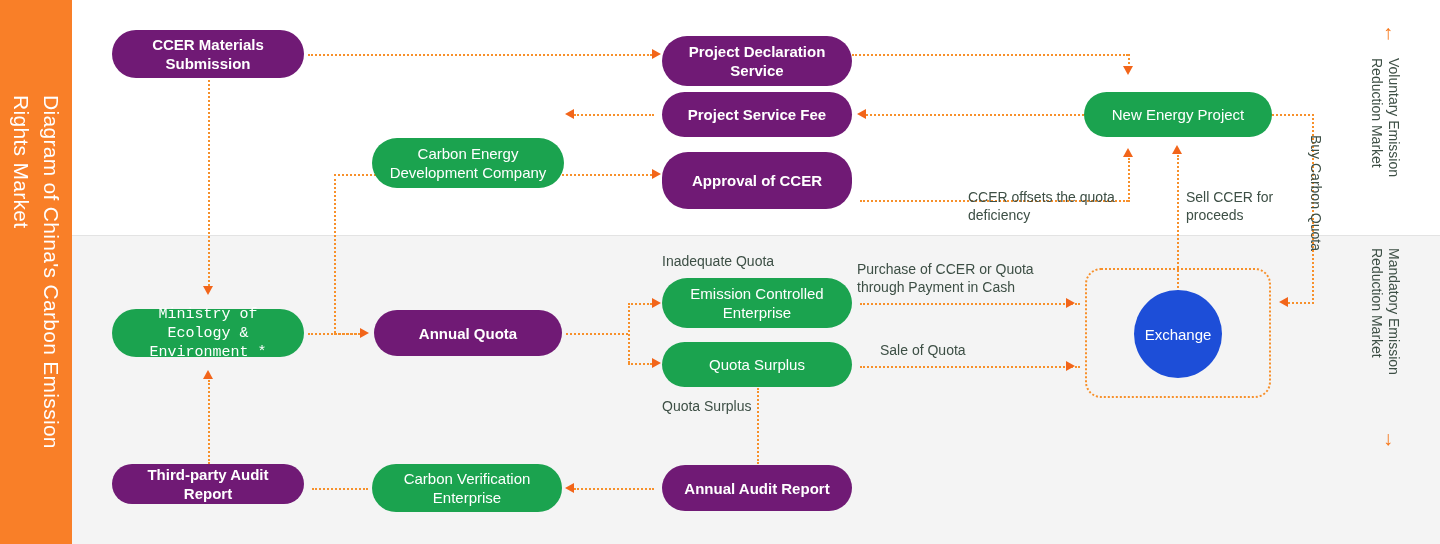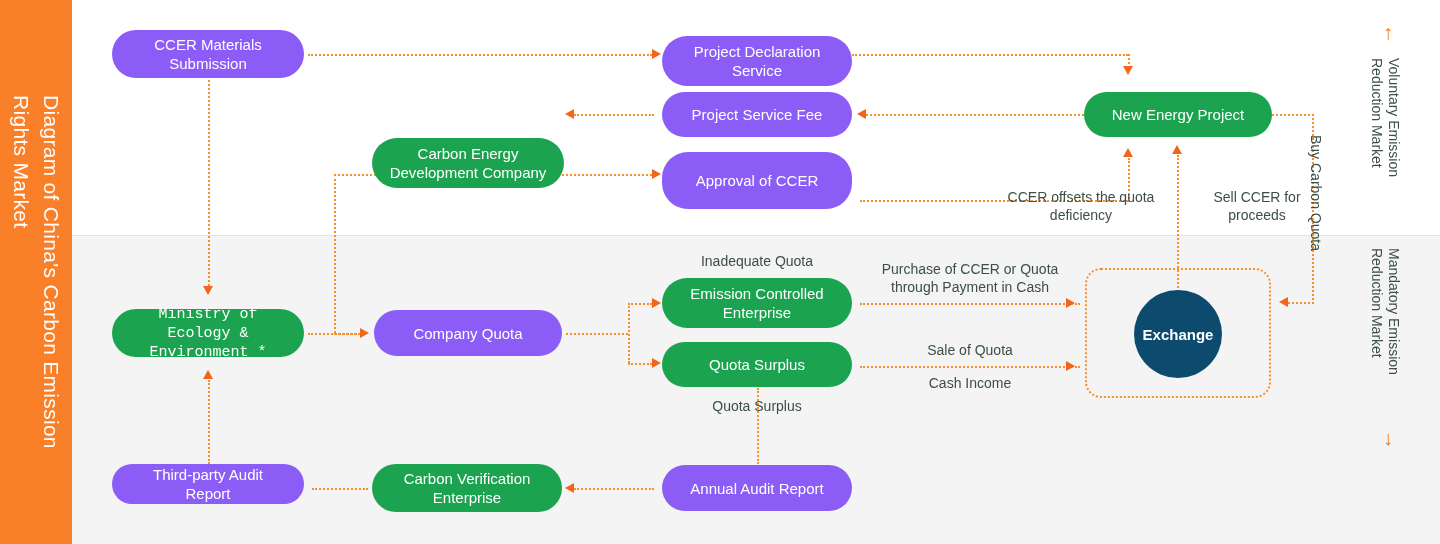--- a/index.html
+++ b/index.html
@@ -40,40 +40,39 @@
   }
   .sidearrow{position:absolute;color:#F7781B;font-size:20px;line-height:20px;}
 
   
   .node{
     position:absolute;border-radius:26px;
     display:flex;align-items:center;justify-content:center;text-align:center;
     color:#ffffff;font-size:15px;line-height:19px;
     white-space:pre-line;padding:0 10px;box-sizing:border-box;
   }
-  .node.orange{background:#8b5cf6;}
+  .node.orange{background:#701a75;font-weight:bold;}
   .node.green{background:#1BA34F;}
 
   .circle{
     position:absolute;border-radius:50%;
-    background:#0c4a6e;color:#fff;
+    background:#1d4ed8;color:#fff;
     display:flex;align-items:center;justify-content:center;
     font-size:15px;
-    font-weight:bold;
   }
   .dashbox{
     position:absolute;
     border:2px dotted #F7902B;border-radius:16px;
     box-sizing:border-box;background:transparent;
   }
 
   
   .cap{
     position:absolute;color:#3d4f45;font-size:14px;line-height:18px;
-    white-space:pre-line;text-align:center;
+    white-space:pre-line;text-align:left;
   }
 
   
   .h{position:absolute;height:0;border-top:2px dotted #F7902B;}
   .v{position:absolute;width:0;border-left:2px dotted #F7902B;}
   .ar{position:absolute;width:0;height:0;}
   .ar.r{border-top:5px solid transparent;border-bottom:5px solid transparent;border-left:9px solid #F2651A;}
   .ar.l{border-top:5px solid transparent;border-bottom:5px solid transparent;border-right:9px solid #F2651A;}
   .ar.u{border-left:5px solid transparent;border-right:5px solid transparent;border-bottom:9px solid #F2651A;}
   .ar.d{border-left:5px solid transparent;border-right:5px solid transparent;border-top:9px solid #F2651A;}
@@ -171,21 +170,21 @@
 
   <div class="node orange" style="left:662px;top:92px;width:190px;height:45px;">Project Service Fee</div>
 
   <div class="node orange" style="left:662px;top:152px;width:190px;height:57px;">Approval of CCER</div>
 
   <div class="node green" style="left:1084px;top:92px;width:188px;height:45px;">New Energy Project</div>
 
   <div class="node green" style="left:112px;top:309px;width:192px;height:48px;font-family:Liberation Mono, monospace;">Ministry of
 Ecology &amp; Environment *</div>
 
-  <div class="node orange" style="left:374px;top:310px;width:188px;height:46px;">Company Quota</div>
+  <div class="node orange" style="left:374px;top:310px;width:188px;height:46px;">Annual Quota</div>
 
   <div class="node green" style="left:662px;top:278px;width:190px;height:50px;">Emission Controlled
 Enterprise</div>
 
   <div class="node green" style="left:662px;top:342px;width:190px;height:45px;">Quota Surplus</div>
 
   <div class="circle" style="left:1134px;top:290px;width:88px;height:88px;">Exchange</div>
 
   <div class="node orange" style="left:112px;top:464px;width:192px;height:40px;">Third-party Audit
 Report</div>
@@ -205,15 +204,14 @@
 
   <div class="cap" style="left:662px;top:252px;width:190px;">Inadequate Quota</div>
 
   <div class="cap" style="left:662px;top:397px;width:190px;">Quota Surplus</div>
 
   <div class="cap" style="left:857px;top:260px;width:226px;">Purchase of CCER or Quota
 through Payment in Cash</div>
 
   <div class="cap" style="left:880px;top:341px;width:180px;">Sale of Quota</div>
 
-  <div class="cap" style="left:880px;top:374px;width:180px;">Cash Income</div>
 
 </div>
 
 </body></html>

